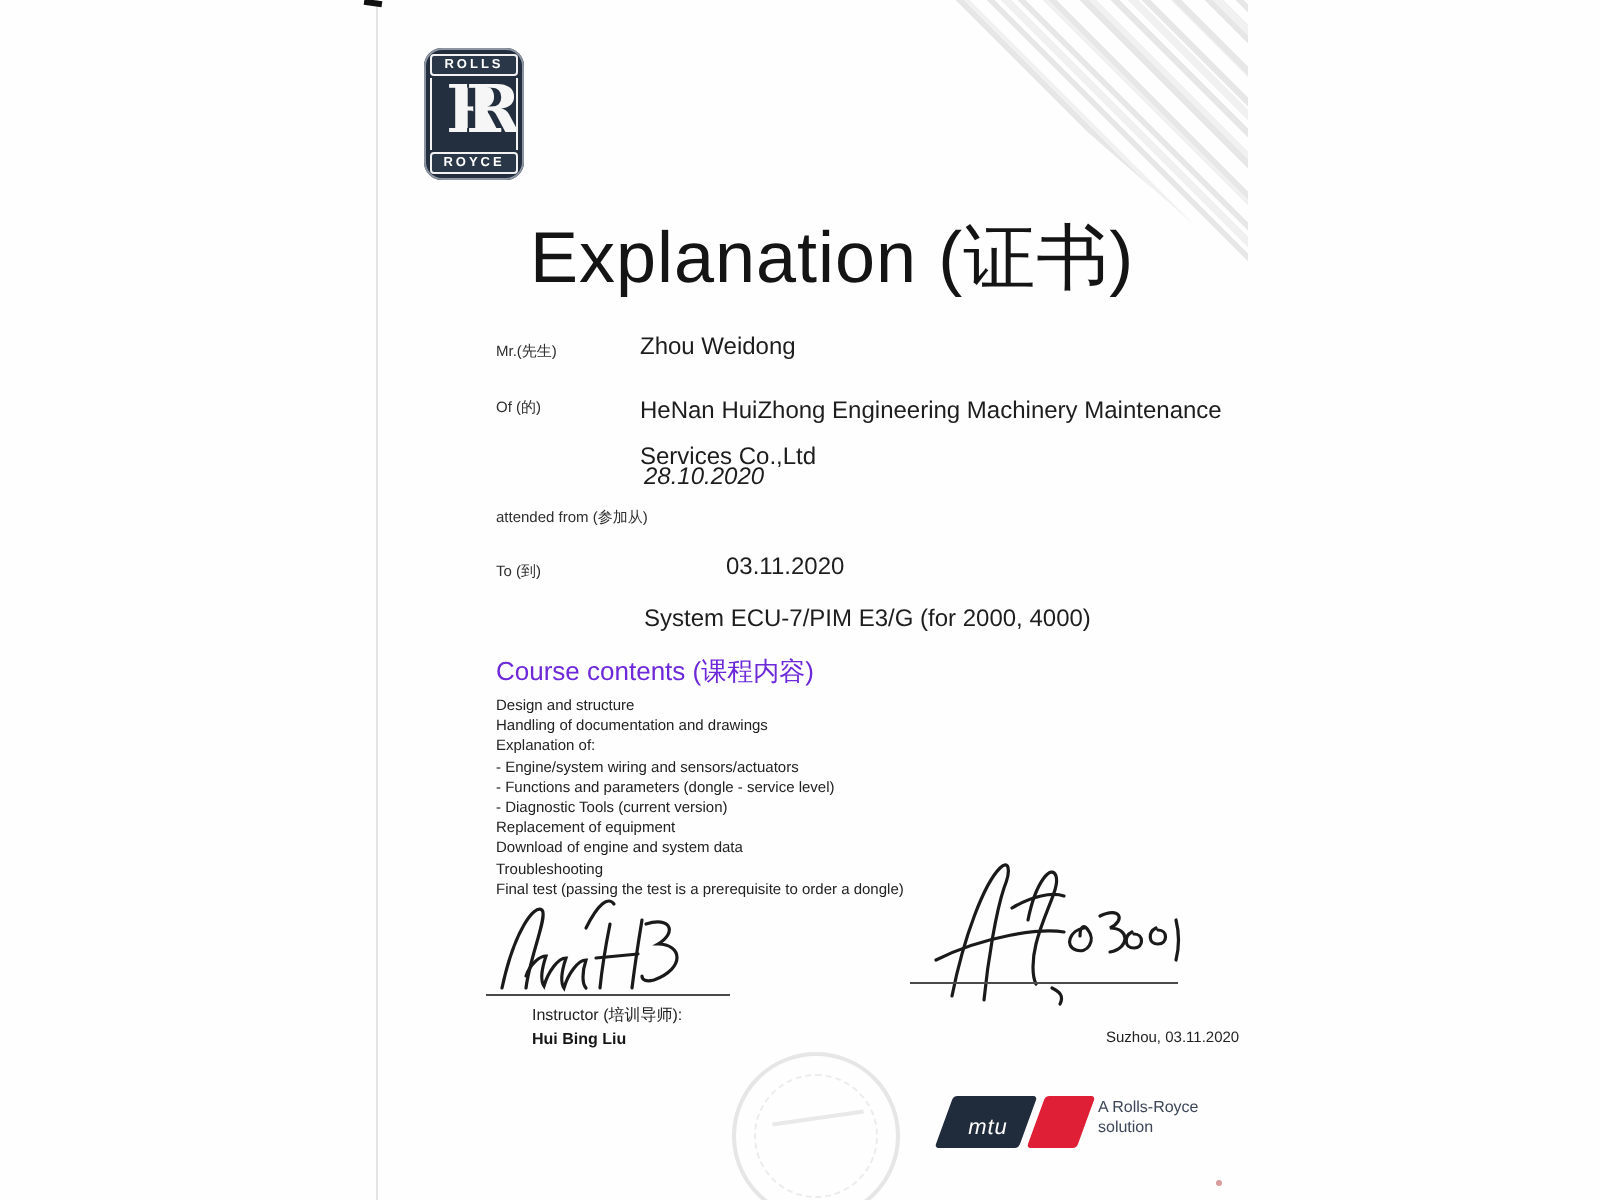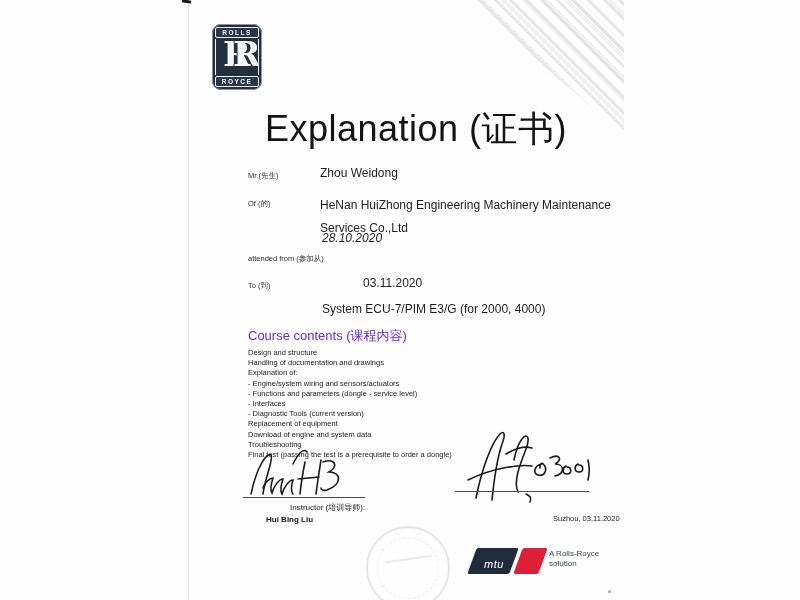--- a/index.html
+++ b/index.html
@@ -49,21 +49,21 @@
   
   .course-head { left:248px; top:327px; font-size:13px; color:#6d28d9; white-space:nowrap; }
   .course-list { left:248px; top:348px; width:330px; list-style:none; }
   .course-list li { font-size:7.5px; line-height:10.2px; color:#222; white-space:nowrap; }
 
   
   .sig-line { border-top:1.2px solid #4a4a4a; }
   .sig-line-left { left:243px; top:497px; width:122px; }
   .sig-line-right { left:455px; top:491px; width:134px; }
   .sig-svg { overflow:visible; }
-  .instructor-label { left:266px; top:502px; font-size:8px; color:#222;margin-left:24px; }
+  .instructor-label { left:266px; top:502px; font-size:8px; color:#222; }
   .instructor-name { left:266px; top:515px; font-size:8px; font-weight:bold; color:#161616; }
   .place-date { left:519px; top:514px; font-size:7.5px; color:#222;padding-left:34px; }
 
   
   .stamp { left:366px; top:526px; width:84px; height:84px; border-radius:50%;
     border:2px solid rgba(170,170,170,0.28); }
   .stamp-inner { position:absolute; left:9px; top:9px; width:62px; height:62px; border-radius:50%;
     border:1px dashed rgba(170,170,170,0.22); }
   .stamp-bar { position:absolute; left:18px; top:30px; width:46px; height:2px; background:rgba(170,170,170,0.25); transform:rotate(-8deg); }
 
@@ -109,21 +109,20 @@
 
   <div class="abs fvalue" style="left:322px; top:302px;">System ECU-7/PIM E3/G (for 2000, 4000)</div>
 
   <div class="abs course-head">Course contents (课程内容)</div>
   <ul class="abs course-list">
     <li>Design and structure</li>
     <li>Handling of documentation and drawings</li>
     <li>Explanation of:</li>
     <li>- Engine/system wiring and sensors/actuators</li>
     <li>- Functions and parameters (dongle - service level)</li>
-    <li>- Interfaces</li>
     <li>- Diagnostic Tools (current version)</li>
     <li>Replacement of equipment</li>
     <li>Download of engine and system data</li>
     <li>Troubleshooting</li>
     <li>Final test (passing the test is a prerequisite to order a dongle)</li>
   </ul>
 
   <svg class="abs sig-svg" style="left:243px; top:448px;" width="125" height="50" viewBox="0 0 125 50">
     <g fill="none" stroke="#1a1a1a" stroke-width="1.6" stroke-linecap="round">
       <path d="M50,16 C56,4 61,0 64,4"></path>

